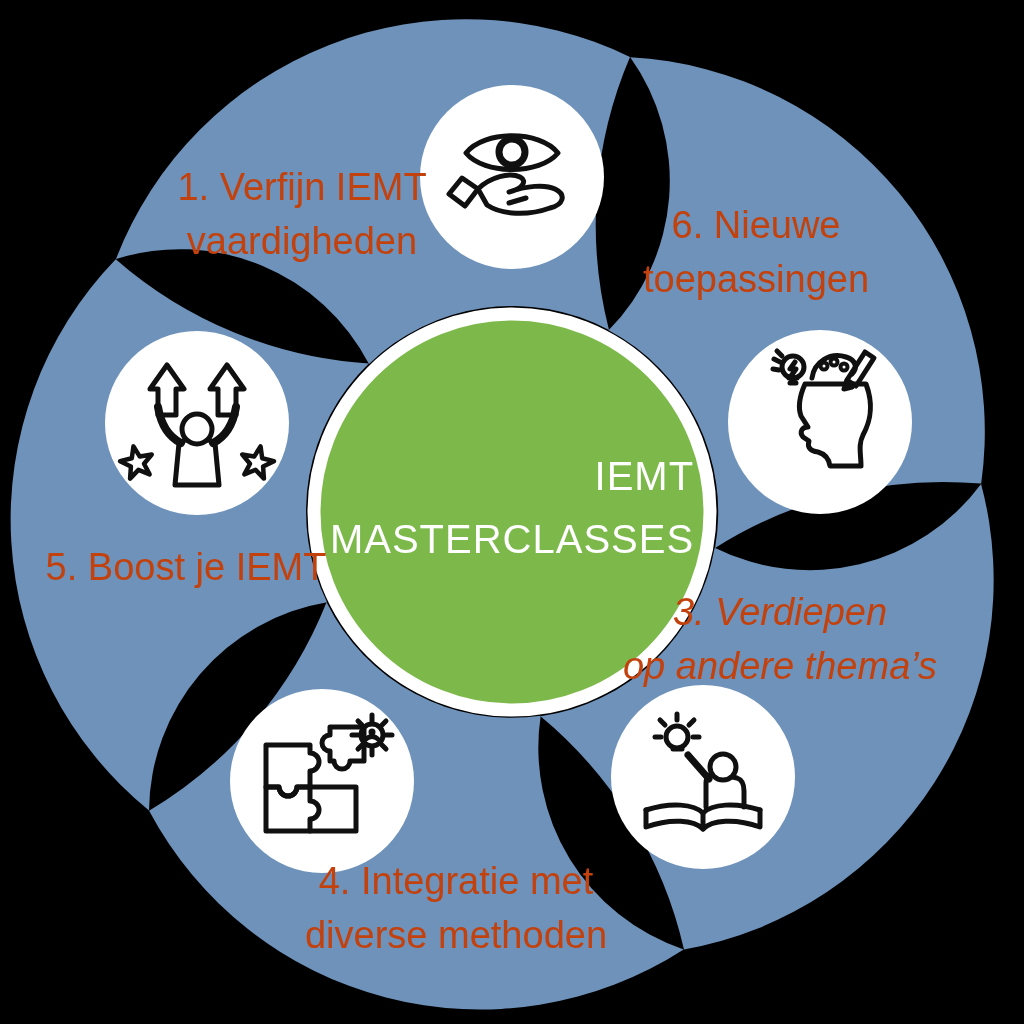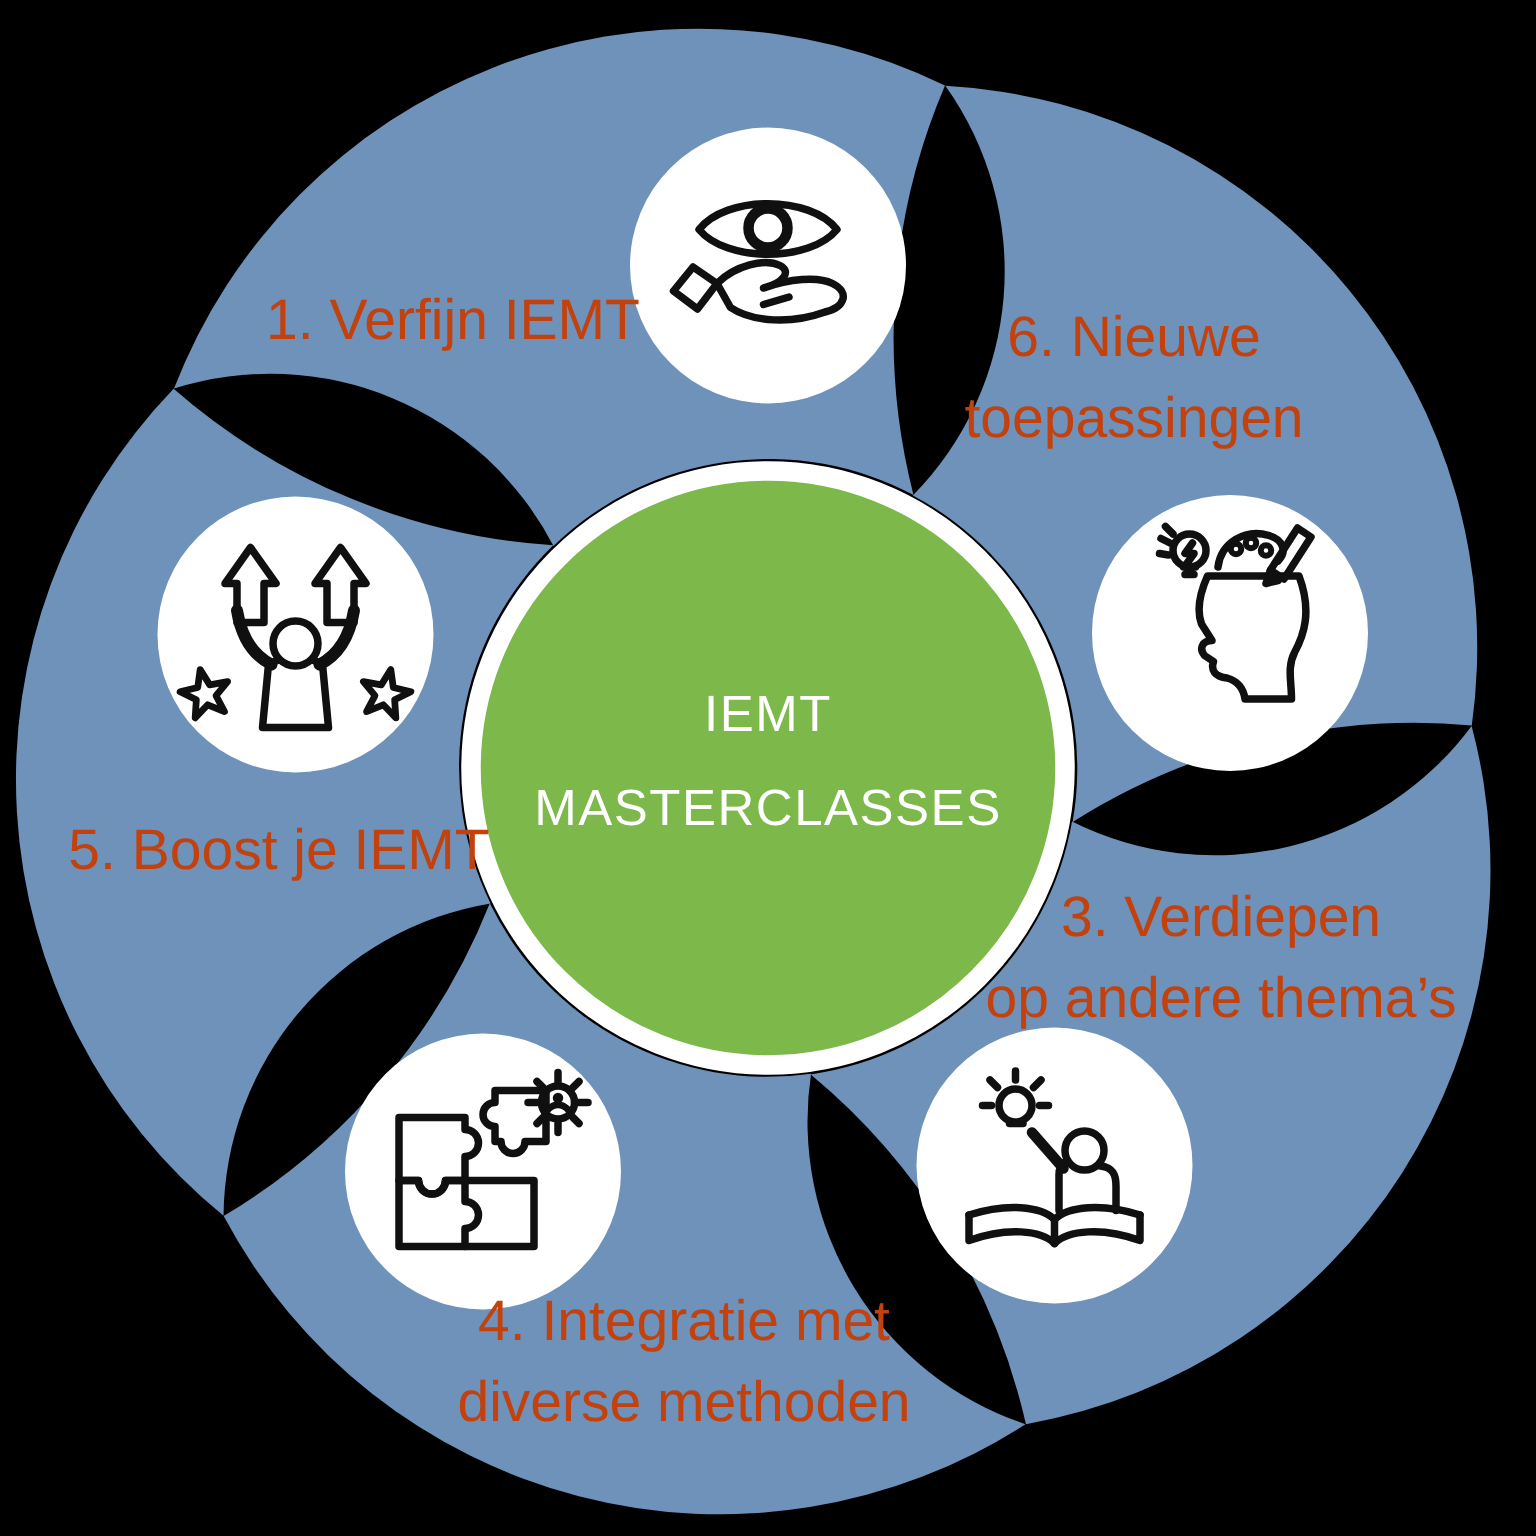--- a/index.html
+++ b/index.html
@@ -8,21 +8,21 @@
     font-family:"Liberation Sans", sans-serif;
   }
   .canvas svg{position:absolute;left:0;top:0;}
   .step-label{
     position:absolute;transform:translate(-50%,-50%);
     color:#c2410c;font-size:38px;line-height:54px;text-align:center;white-space:nowrap;
   }
   .step-label span{display:block;}
   .center-title{
     position:absolute;left:512px;top:508px;transform:translate(-50%,-50%);
-    color:#fff;font-size:34px;line-height:63px;letter-spacing:1px;text-align:center;white-space:nowrap;
+    color:#fff;font-size:40px;line-height:63px;letter-spacing:1px;text-align:right;white-space:nowrap;
   }
   .center-title span{display:block;}
 </style>
 </head>
 <body>
 
 <div class="canvas">
 
   <svg width="1024" height="1024" viewBox="0 0 1024 1024">
 
@@ -101,26 +101,27 @@
     <circle cx="512" cy="512" r="198" stroke="#FFFFFF" stroke-width="13" fill="#7CB94A"></circle>
   </svg>
 
   <div class="center-title">
     <span>IEMT</span>
     <span>MASTERCLASSES</span>
   </div>
 
   <div class="step-label" style="left:302px;top:214px;">
     <span>1. Verfijn IEMT</span>
+    <span>vaardigheden</span>
   </div>
   <div class="step-label" style="left:756px;top:252px;">
     <span>6. Nieuwe</span>
     <span>toepassingen</span>
   </div>
-  <div class="step-label" style="left:814px;top:639px;">
+  <div class="step-label" style="left:780px;top:639px;font-style:italic;">
     <span>3. Verdiepen</span>
     <span>op andere thema’s</span>
   </div>
   <div class="step-label" style="left:456px;top:908px;">
     <span>4. Integratie met</span>
     <span>diverse methoden</span>
   </div>
   <div class="step-label" style="left:186px;top:567px;">
     <span>5. Boost je IEMT</span>
   </div>

